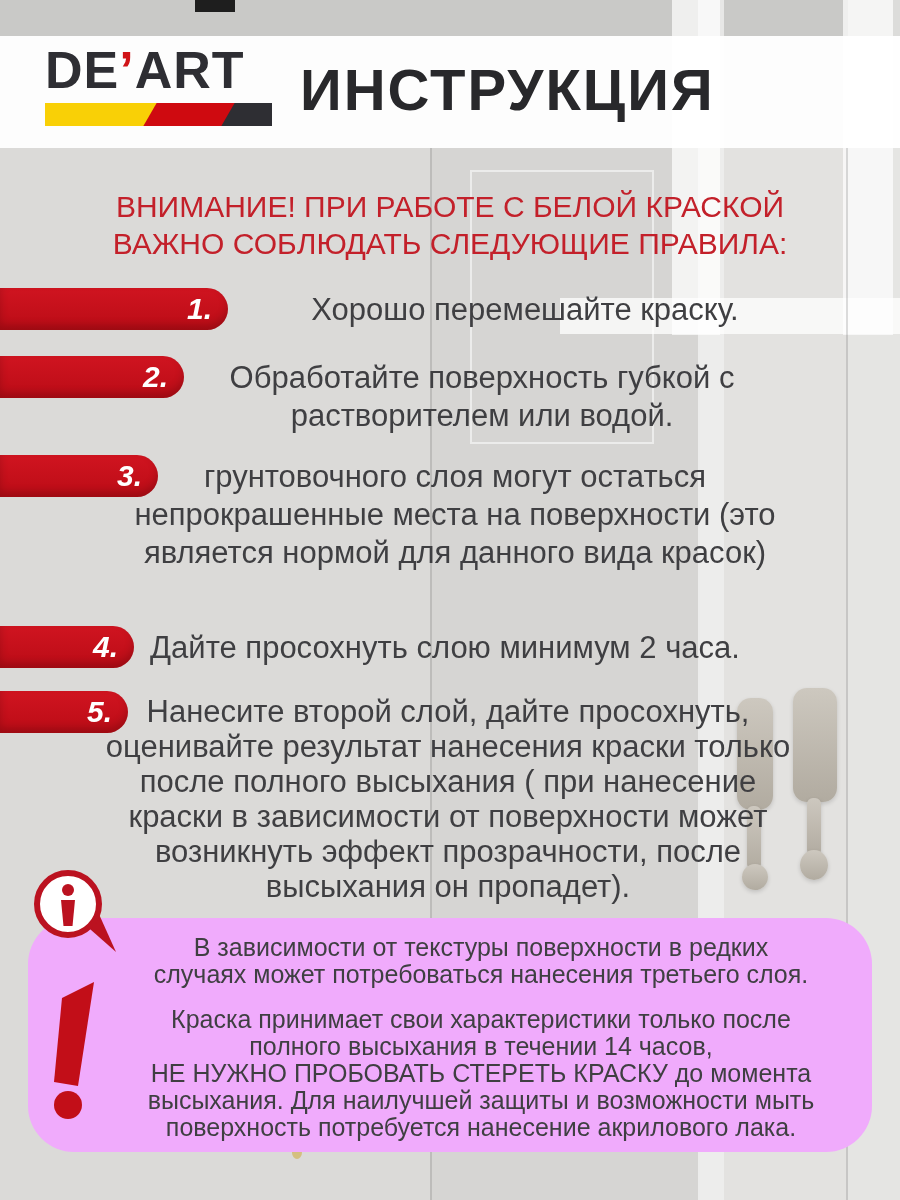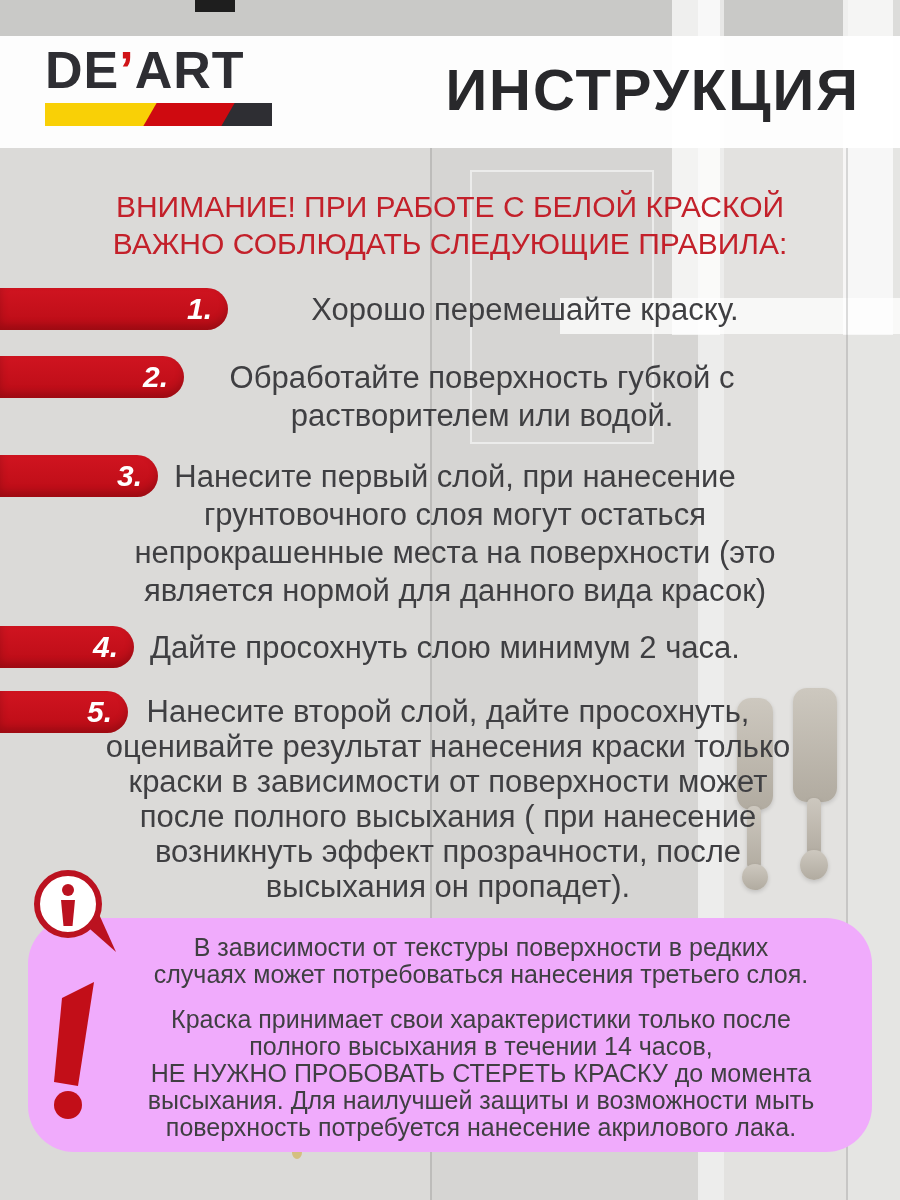--- a/index.html
+++ b/index.html
@@ -39,21 +39,21 @@
         background:rgba(255,255,255,0.95);}
   .logo{position:absolute;z-index:3;left:45px;top:44px;width:232px;}
   .logo-text{font-size:52px;font-weight:bold;letter-spacing:1px;line-height:1;color:#2e2e33;}
   .logo-apostrophe{color:#d01317;}
   .stripe{position:relative;margin-top:7px;height:23px;width:227px;overflow:hidden;}
   .stripe div{position:absolute;top:0;height:23px;transform:skewX(-30deg);}
   .stripe .seg-yellow{left:-15px;width:128px;background:#f9d006;}
   .stripe .seg-red{left:105px;width:86px;background:#cf0a10;}
   .stripe .seg-black{left:183px;width:70px;background:#2e2e33;}
   .page-title{position:absolute;z-index:3;left:300px;top:56px;width:560px;
-              text-align:right;font-size:58px;font-weight:bold;letter-spacing:2px;
+              text-align:left;font-size:58px;font-weight:bold;letter-spacing:2px;
               color:#28282b;}
 
   
   .warning{position:absolute;z-index:3;left:0;top:188px;width:900px;text-align:center;
            color:#c3202a;font-weight:normal;font-size:30px;line-height:37px;}
 
   
   .step{position:absolute;z-index:3;left:0;width:900px;}
   .pill{position:absolute;left:0;top:0;height:42px;box-sizing:border-box;
         background:linear-gradient(180deg,#d01420 0%,#bb0c16 100%);
@@ -139,21 +139,20 @@
       <div>Обработайте поверхность губкой с</div>
       <div>растворителем или водой.</div>
     </div>
   </div>
 
   <div class="step st3">
     <div class="pill">
         <span>3.</span>
       </div>
     <div class="step-text">
-      <div>Нанесите первый слой, при нанесение</div>
       <div>грунтовочного слоя могут остаться</div>
       <div>непрокрашенные места на поверхности (это</div>
       <div>является нормой для данного вида красок)</div>
     </div>
   </div>
 
   <div class="step st4">
     <div class="pill">
         <span>4.</span>
       </div>
@@ -162,22 +161,22 @@
     </div>
   </div>
 
   <div class="step st5">
     <div class="pill">
         <span>5.</span>
       </div>
     <div class="step-text">
       <div>Нанесите второй слой, дайте просохнуть,</div>
       <div>оценивайте результат нанесения краски только</div>
+      <div>после полного высыхания ( при нанесение</div>
       <div>краски в зависимости от поверхности может</div>
-      <div>после полного высыхания ( при нанесение</div>
       <div>возникнуть эффект прозрачности, после</div>
       <div>высыхания он пропадет).</div>
     </div>
   </div>
 
   <div class="note-panel">
     <div class="note-text para1">
       <div>В зависимости от текстуры поверхности в редких</div>
       <div>случаях может потребоваться нанесения третьего слоя.</div>
     </div>

